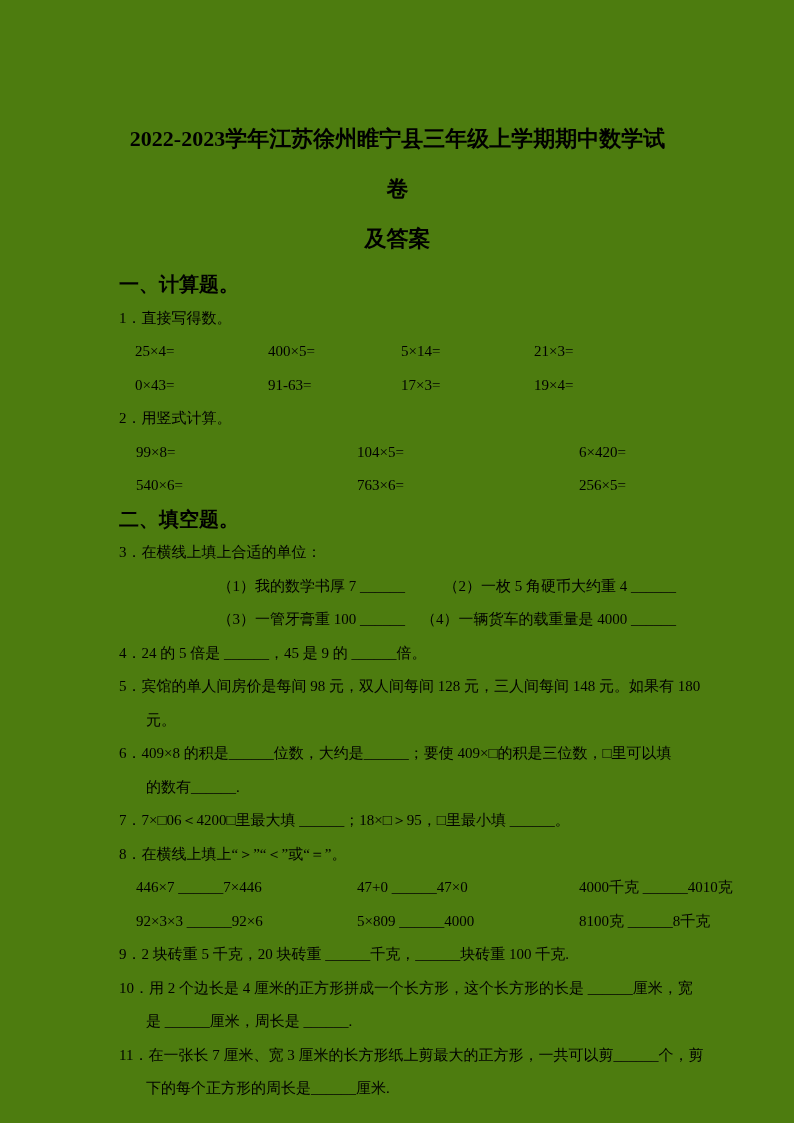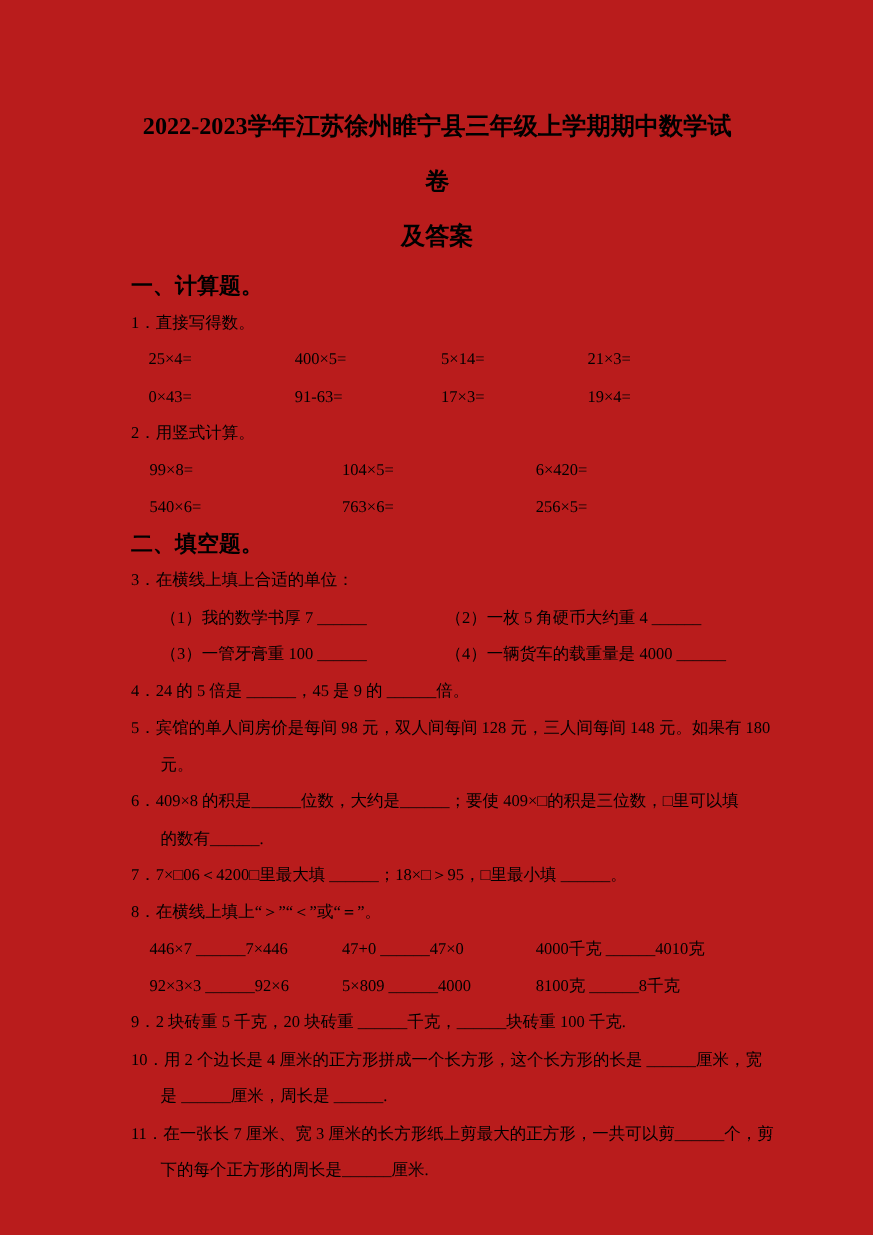--- a/index.html
+++ b/index.html
@@ -7,22 +7,22 @@
     padding: 0;
     background: #ffffff;
     color: #000000;
     font-family: "Liberation Serif", "DejaVu Serif", serif;
   }
   .page {
     position: relative;
     width: 794px;
     height: 1123px;
     box-sizing: border-box;
-    padding: 90px 118px 0 119px;
-    background: #b91c1c;
+    padding: 114px 118px 0 119px;
+    background: #4d7c0f;
     overflow: hidden;
   }
   .title {
     font-size: 22px;
     font-weight: bold;
     text-align: center;
     line-height: 50px;
     margin: 0 0 4px 0;
   }
   .line {
@@ -36,25 +36,27 @@
   }
   .cols4 {
     display: grid;
     grid-template-columns: 133px 133px 133px 1fr;
     padding-left: 16px;
   }
   .cols3 {
     display: grid;
     grid-template-columns: 175px 176px 1fr;
     padding-left: 17px;
+    gap: 46px;
   }
   .cols2 {
     display: grid;
     grid-template-columns: 259px 1fr;
     padding-left: 27px;
+    text-align: right;
   }
   .indent {
     padding-left: 27px;
   }
   .cell {
     white-space: pre;
   }
 </style>
 </head>
 <body>

